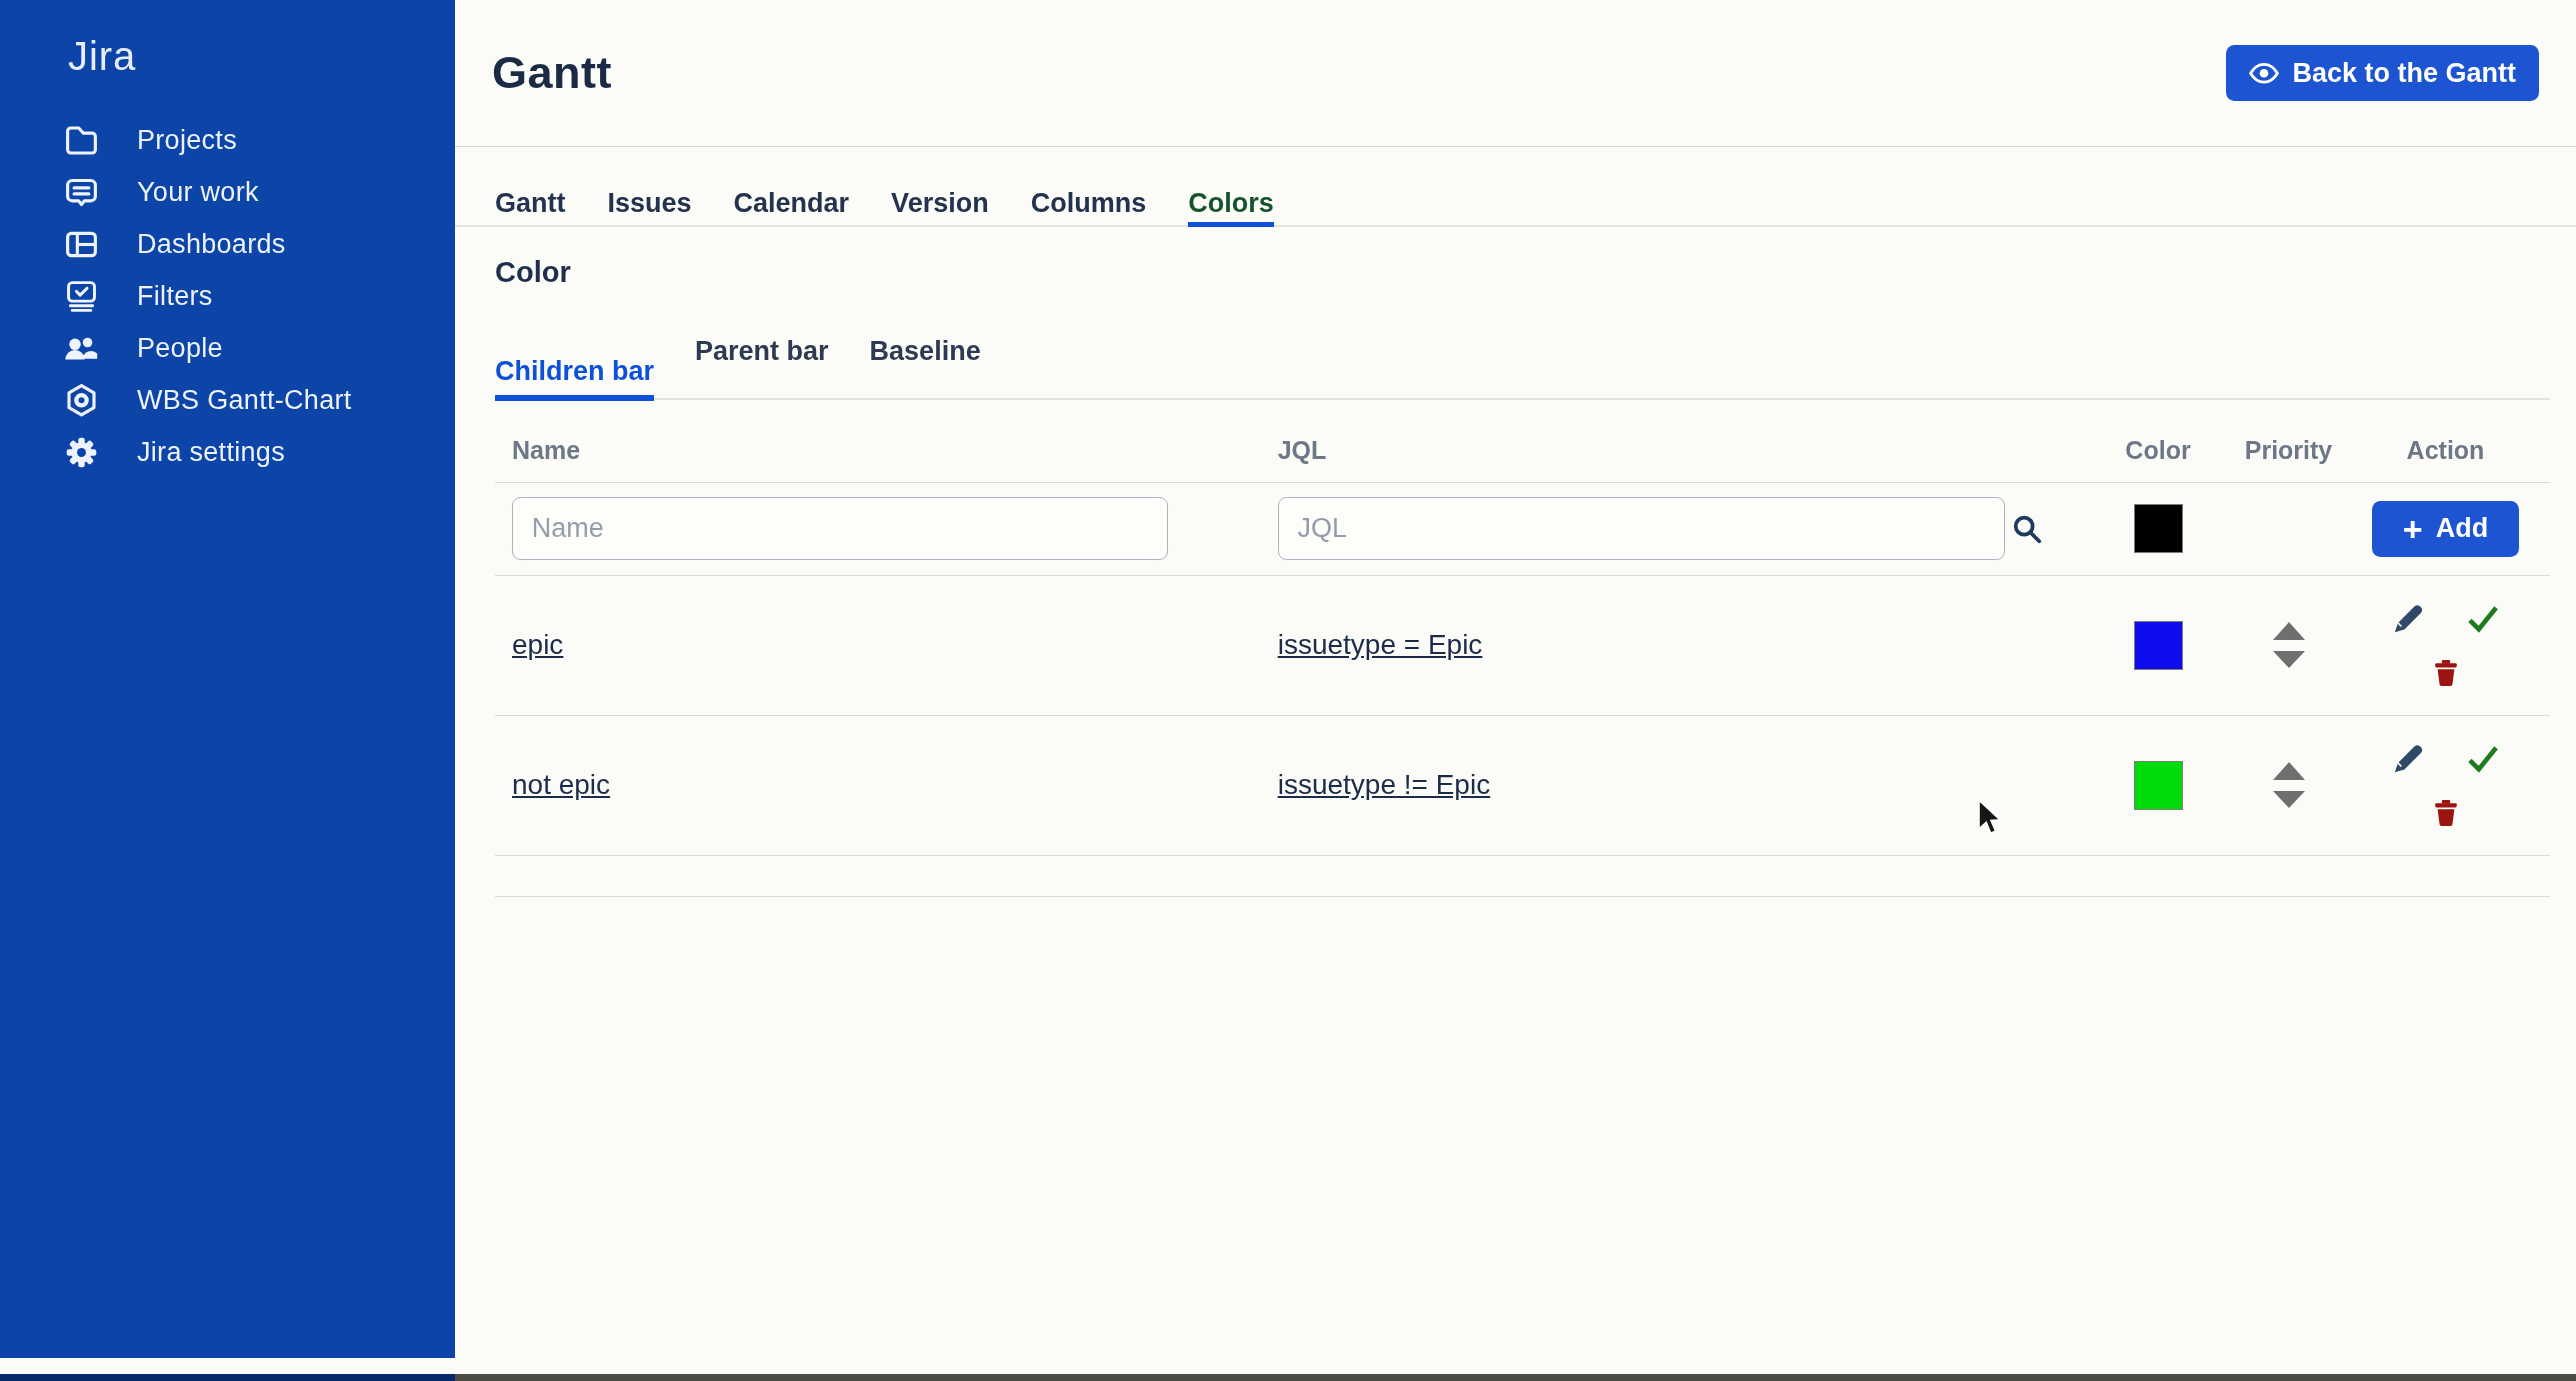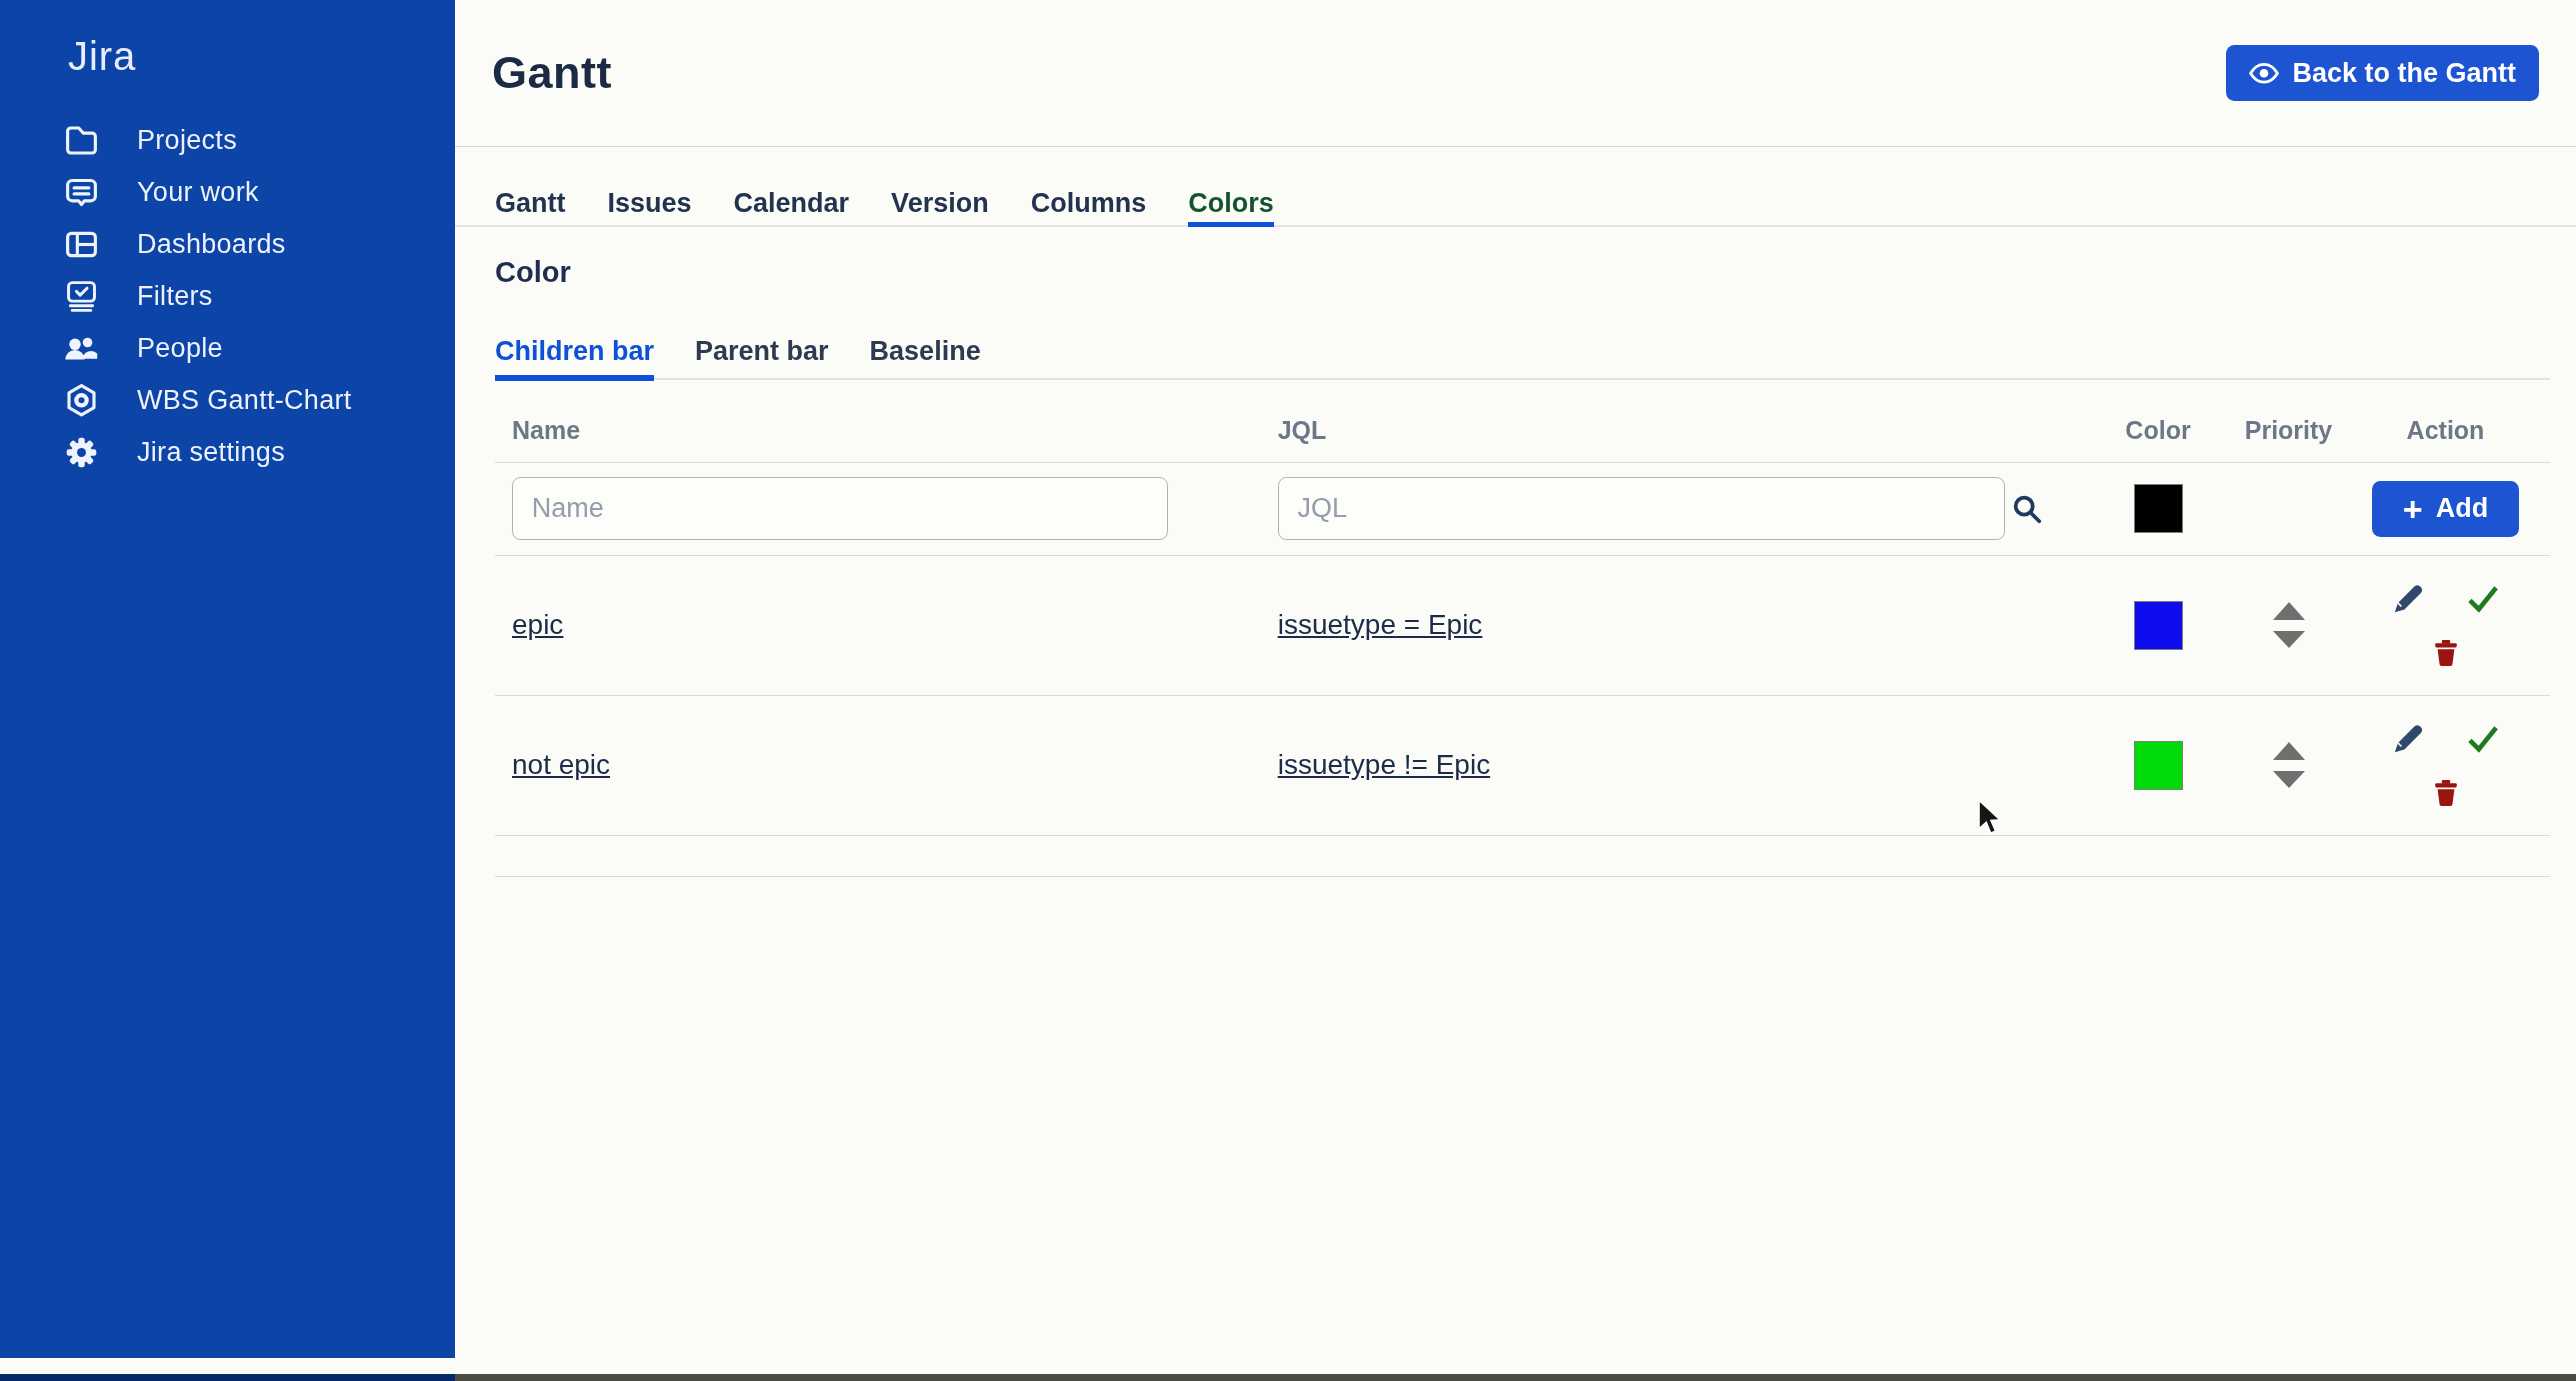--- a/index.html
+++ b/index.html
@@ -54,21 +54,21 @@
   .tab.active { color: #14532d; }
   .tab.active::after {
     content: ""; position: absolute; left: 0; right: 0; bottom: -5.6px; height: 5.6px; background: #0c51d7;
   }
 
   .content { padding: 0 26px 16px 40px; }
   .section-heading { margin-top: 28px; font-size: 29px; font-weight: 600; color: #1f2e4f; line-height: 34px; }
 
   .subtabs { display: flex; gap: 41px; margin-top: 47px; padding-bottom: 11.2px; border-bottom: 2.8px solid #e2e2de; }
   .subtab { position: relative; font-size: 27px; font-weight: 600; color: #2e3a52; cursor: pointer; }
-  .subtab.active { color: #0c51d7; }
+  .subtab.active { color: #0c51d7; margin-top: 20px; }
   .subtab.active::after {
     content: ""; position: absolute; left: 0; right: 0; bottom: -14px; height: 5.6px; background: #0c51d7;
   }
 
   
   .trow { display: flex; align-items: center; border-bottom: 1.9px solid #d9d9d5; }
   .col-name { width: 765px; padding-left: 17px; }
   .col-jql { width: 821px; padding-left: 17.7px; display: flex; align-items: center; }
   .col-color { width: 154px; display: flex; justify-content: center; }
   .col-priority { width: 107px; display: flex; justify-content: center; }

